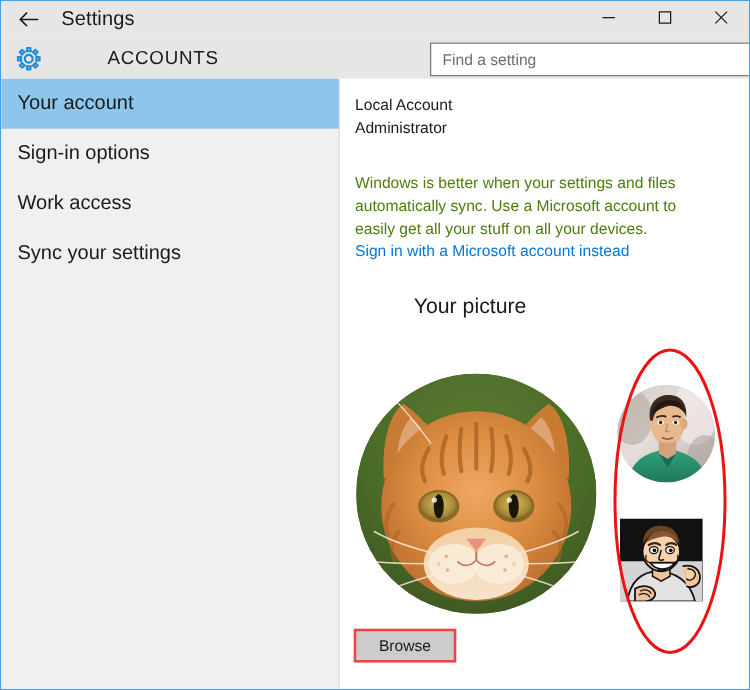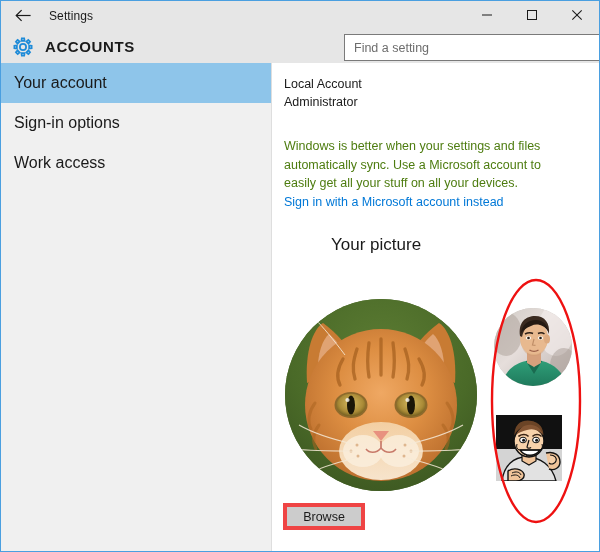--- a/index.html
+++ b/index.html
@@ -35,21 +35,21 @@
     width: 44px;
     height: 29px;
     display: flex;
     align-items: center;
     justify-content: center;
     cursor: default;
   }
   #back-button svg { display: block; }
 
   #window-title {
-    font-size: 12px;
+    font-size: 16px;
     color: #1a1a1a;
     letter-spacing: .1px;
     margin-left: 4px;
   }
 
   #caption-buttons {
     position: absolute;
     right: 0;
     top: 0;
     height: 29px;
@@ -77,21 +77,22 @@
     width: 44px;
     display: flex;
     align-items: center;
     justify-content: center;
   }
 
   #category-title {
     font-size: 15px;
     color: #1a1a1a;
     letter-spacing: .6px;
-    font-weight: 700;
+    font-weight: 400;
+    margin-left: 41px;
   }
 
   
   #search-box {
     position: absolute;
     left: 343px;
     top: 33px;
     width: 280px;
     height: 27px;
     background: #ffffff;
@@ -218,21 +219,21 @@
   }
 
   
   #browse-button {
     position: absolute;
     left: 11px;
     top: 440px;
     width: 82px;
     height: 27px;
     background: #cccccc;
-    border: 4px solid #ef4444;
+    border: 2px solid #ef4444;
     font-family: "Liberation Sans", sans-serif;
     font-size: 12.5px;
     color: #1a1a1a;
     cursor: pointer;
   }
 
   
   #annotation-ellipse {
     position: absolute;
     left: 488px;
@@ -319,20 +320,23 @@
 
     <nav id="sidebar">
       <div class="nav-item selected">
         <span>Your account</span>
       </div>
       <div class="nav-item">
         <span>Sign-in options</span>
       </div>
       <div class="nav-item">
         <span>Work access</span>
+      </div>
+      <div class="nav-item">
+        <span>Sync your settings</span>
       </div>
     </nav>
 
     <main id="content">
 
       <div class="account-line">Local Account</div>
       <div class="account-line">Administrator</div>
 
       <p id="sync-blurb">Windows is better when your settings and files automatically sync. Use a Microsoft account to easily get all your stuff on all your devices.</p>
 

